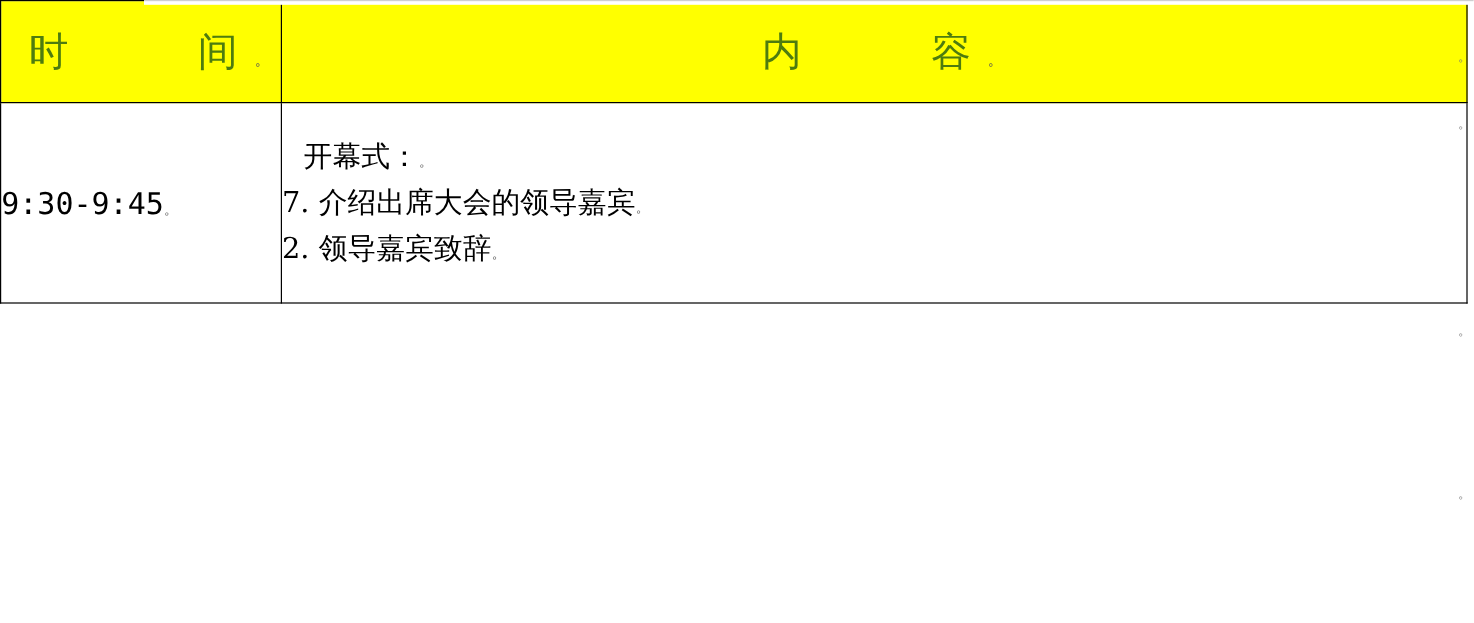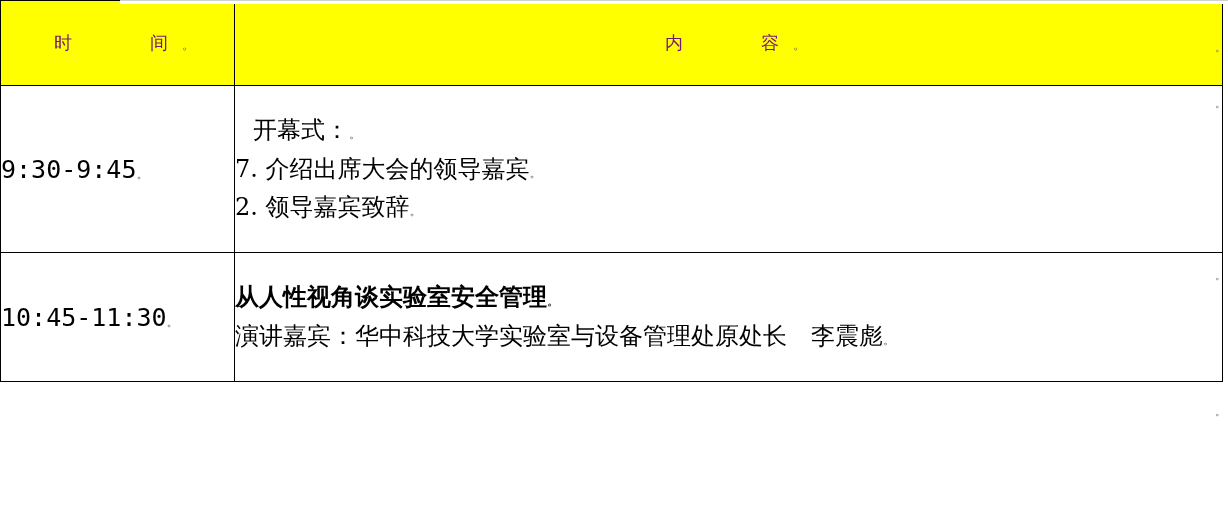--- a/index.html
+++ b/index.html
@@ -36,23 +36,23 @@
 
   
   tr.header-row td {
     background: #ffff00;
     height: 84px;
     text-align: center;
     vertical-align: middle;
   }
   .hdr-text {
     font-family: Liberation Sans, sans-serif;
-    font-size: 18px;
+    font-size: 33px;
     letter-spacing: 14px;
-    color: #701a75;
+    color: #4d7c0f;
     display: inline-block;
     padding-left: 14px;
   }
   .hdr-mark {
     font-size: 13px;
     color: #555555;
     vertical-align: baseline;
     letter-spacing: 0;
   }
 
@@ -144,29 +144,20 @@
           <span class="time-text">9:30-9:45</span><span class="time-text"><span class="tail">。</span></span>
         </td>
         <td class="content-cell">
           <div class="line indent"><span>开幕式：</span><span class="tail">。</span></div>
           <div class="line"><span>7. 介绍出席大会的领导嘉宾</span><span class="tail">。</span></div>
           <div class="line"><span>2. 领导嘉宾致辞</span><span class="tail">。</span></div>
         </td>
       </tr>
 
 
-      <tr class="row-two">
-        <td class="time-cell">
-          <span class="time-text">10:45-11:30</span><span class="time-text"><span class="tail">。</span></span>
-        </td>
-        <td class="content-cell">
-          <div class="line bold"><span>从人性视角谈实验室安全管理</span><span class="tail">。</span></div>
-          <div class="line"><span>演讲嘉宾：华中科技大学实验室与设备管理处原处长　李震彪</span><span class="tail">。</span></div>
-        </td>
-      </tr>
     </tbody>
   </table>
 
   <span class="edge-mark" style="top: 40px;">。</span>
   <span class="edge-mark" style="top: 96px;">。</span>
   <span class="edge-mark" style="top: 268px;">。</span>
   <span class="edge-mark" style="top: 404px;">。</span>
 </div>
 
 </body></html>

